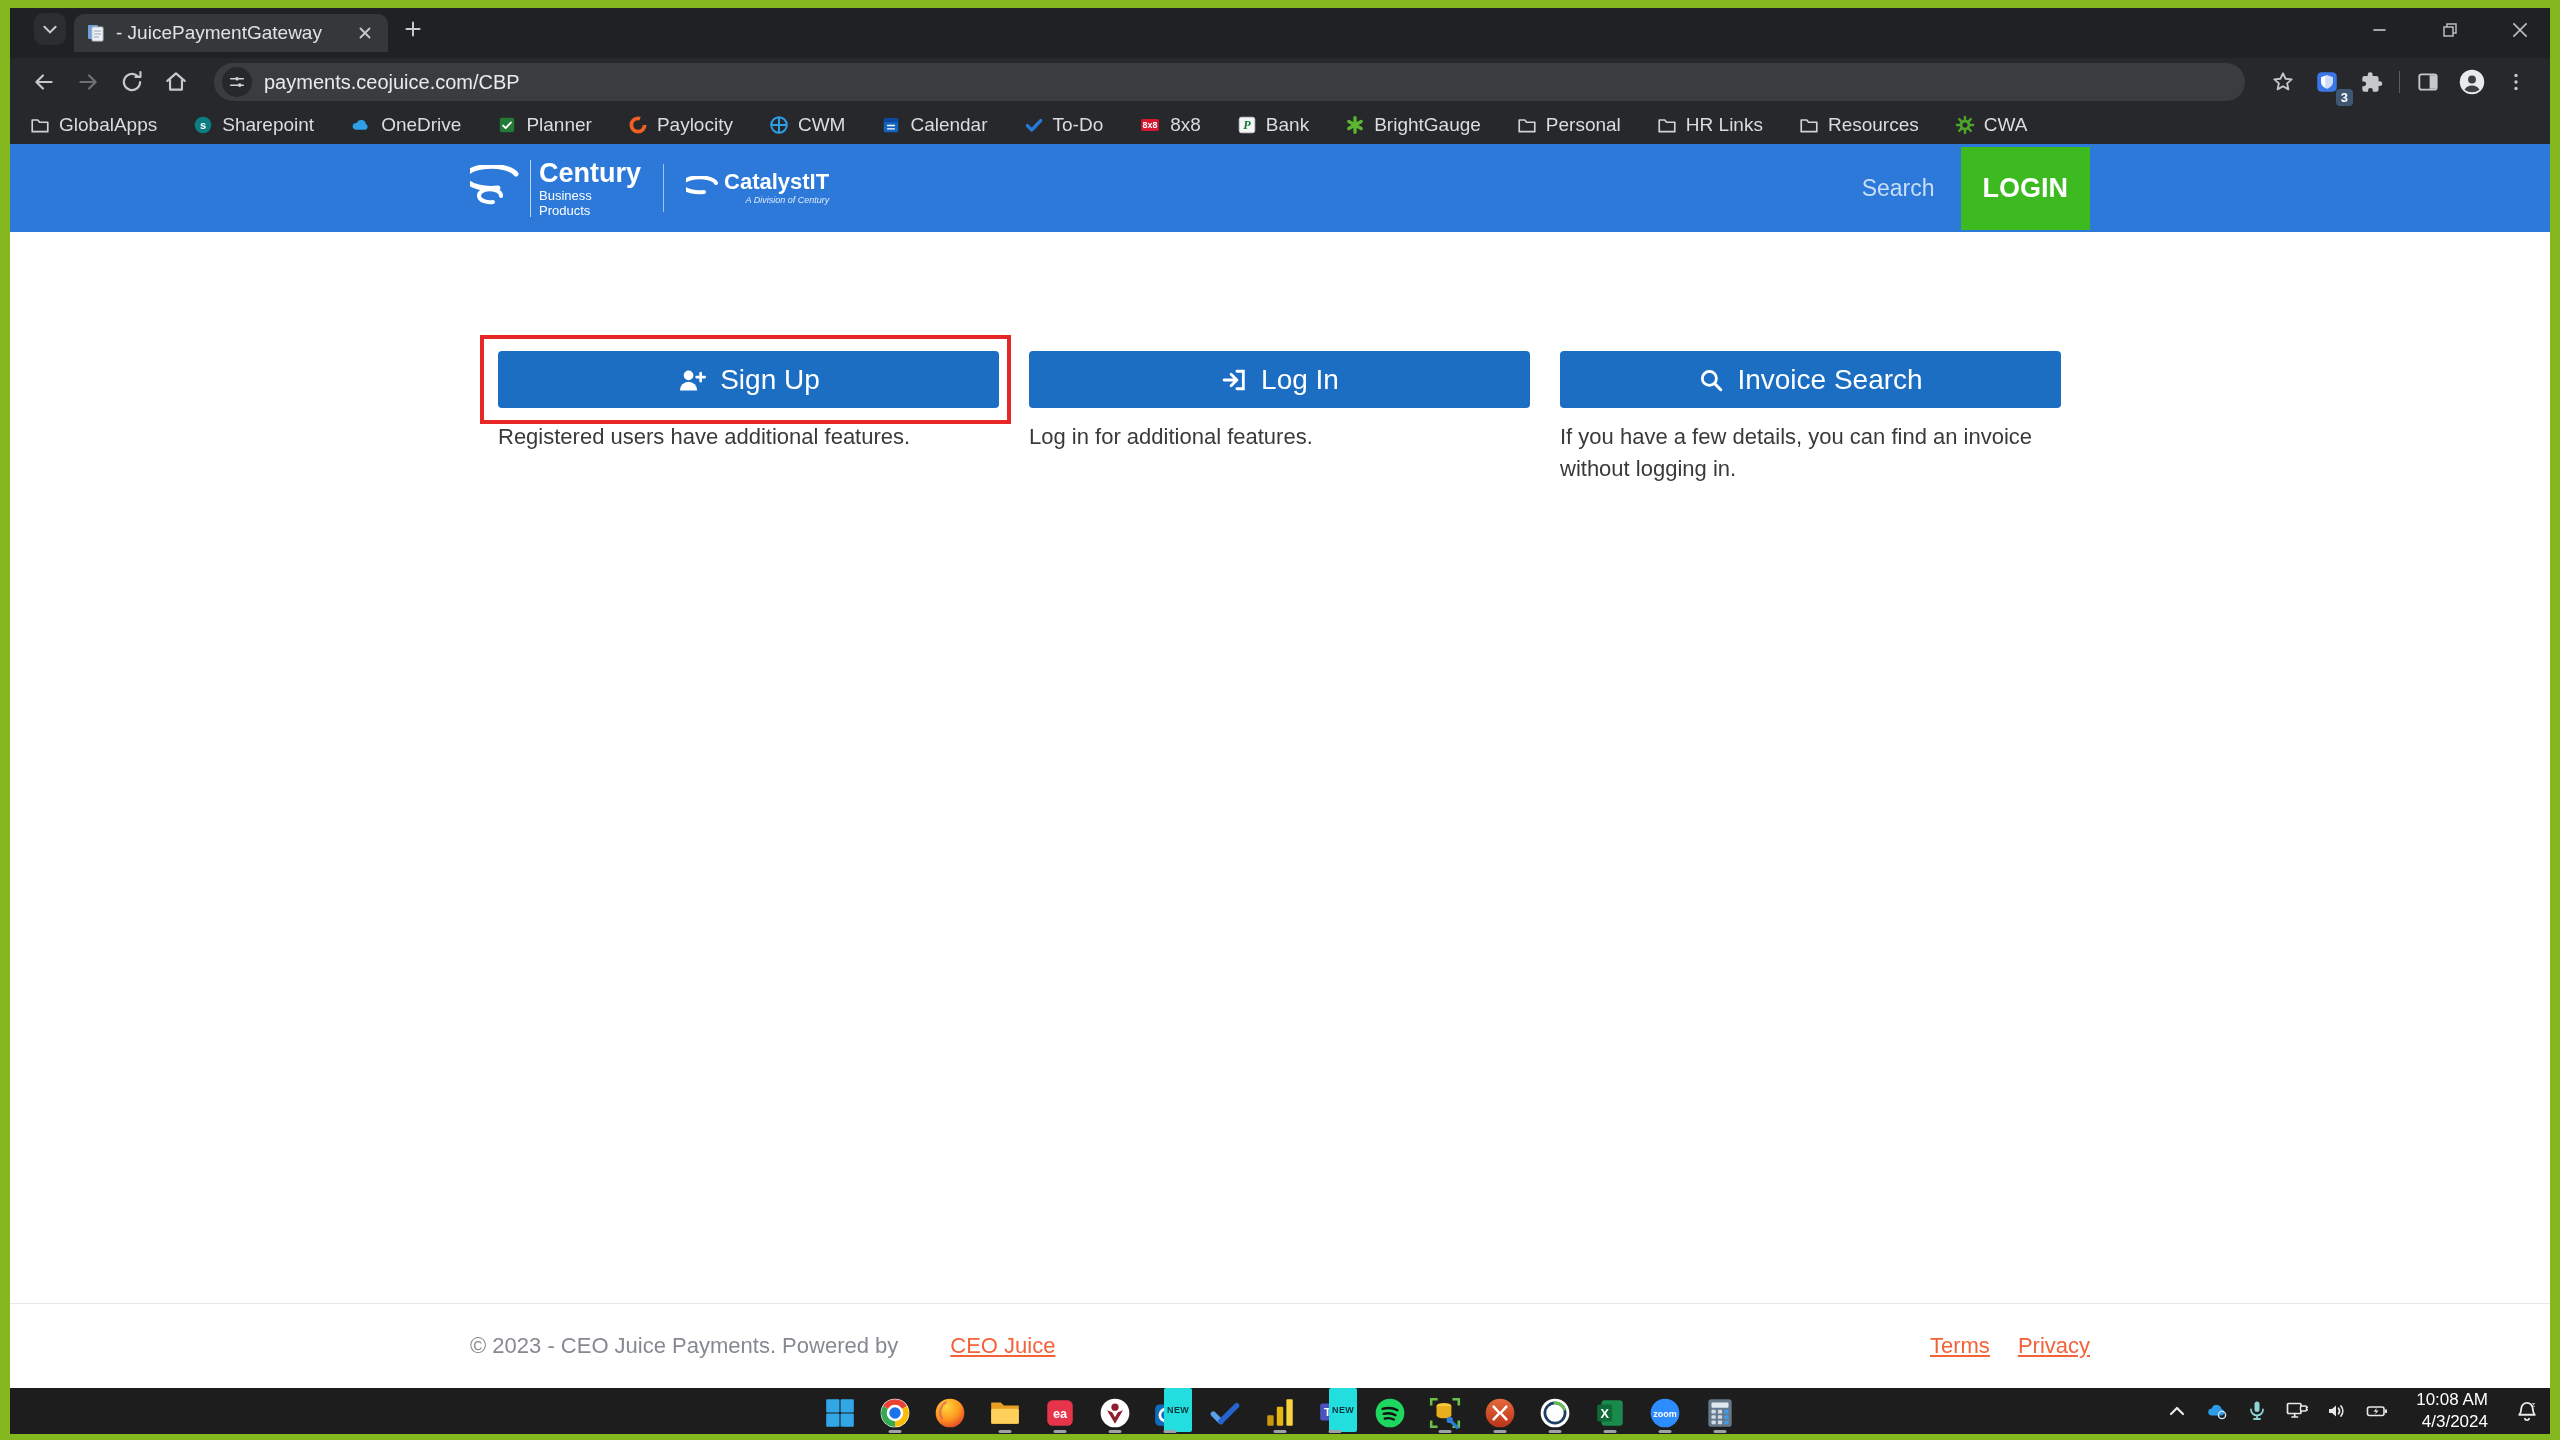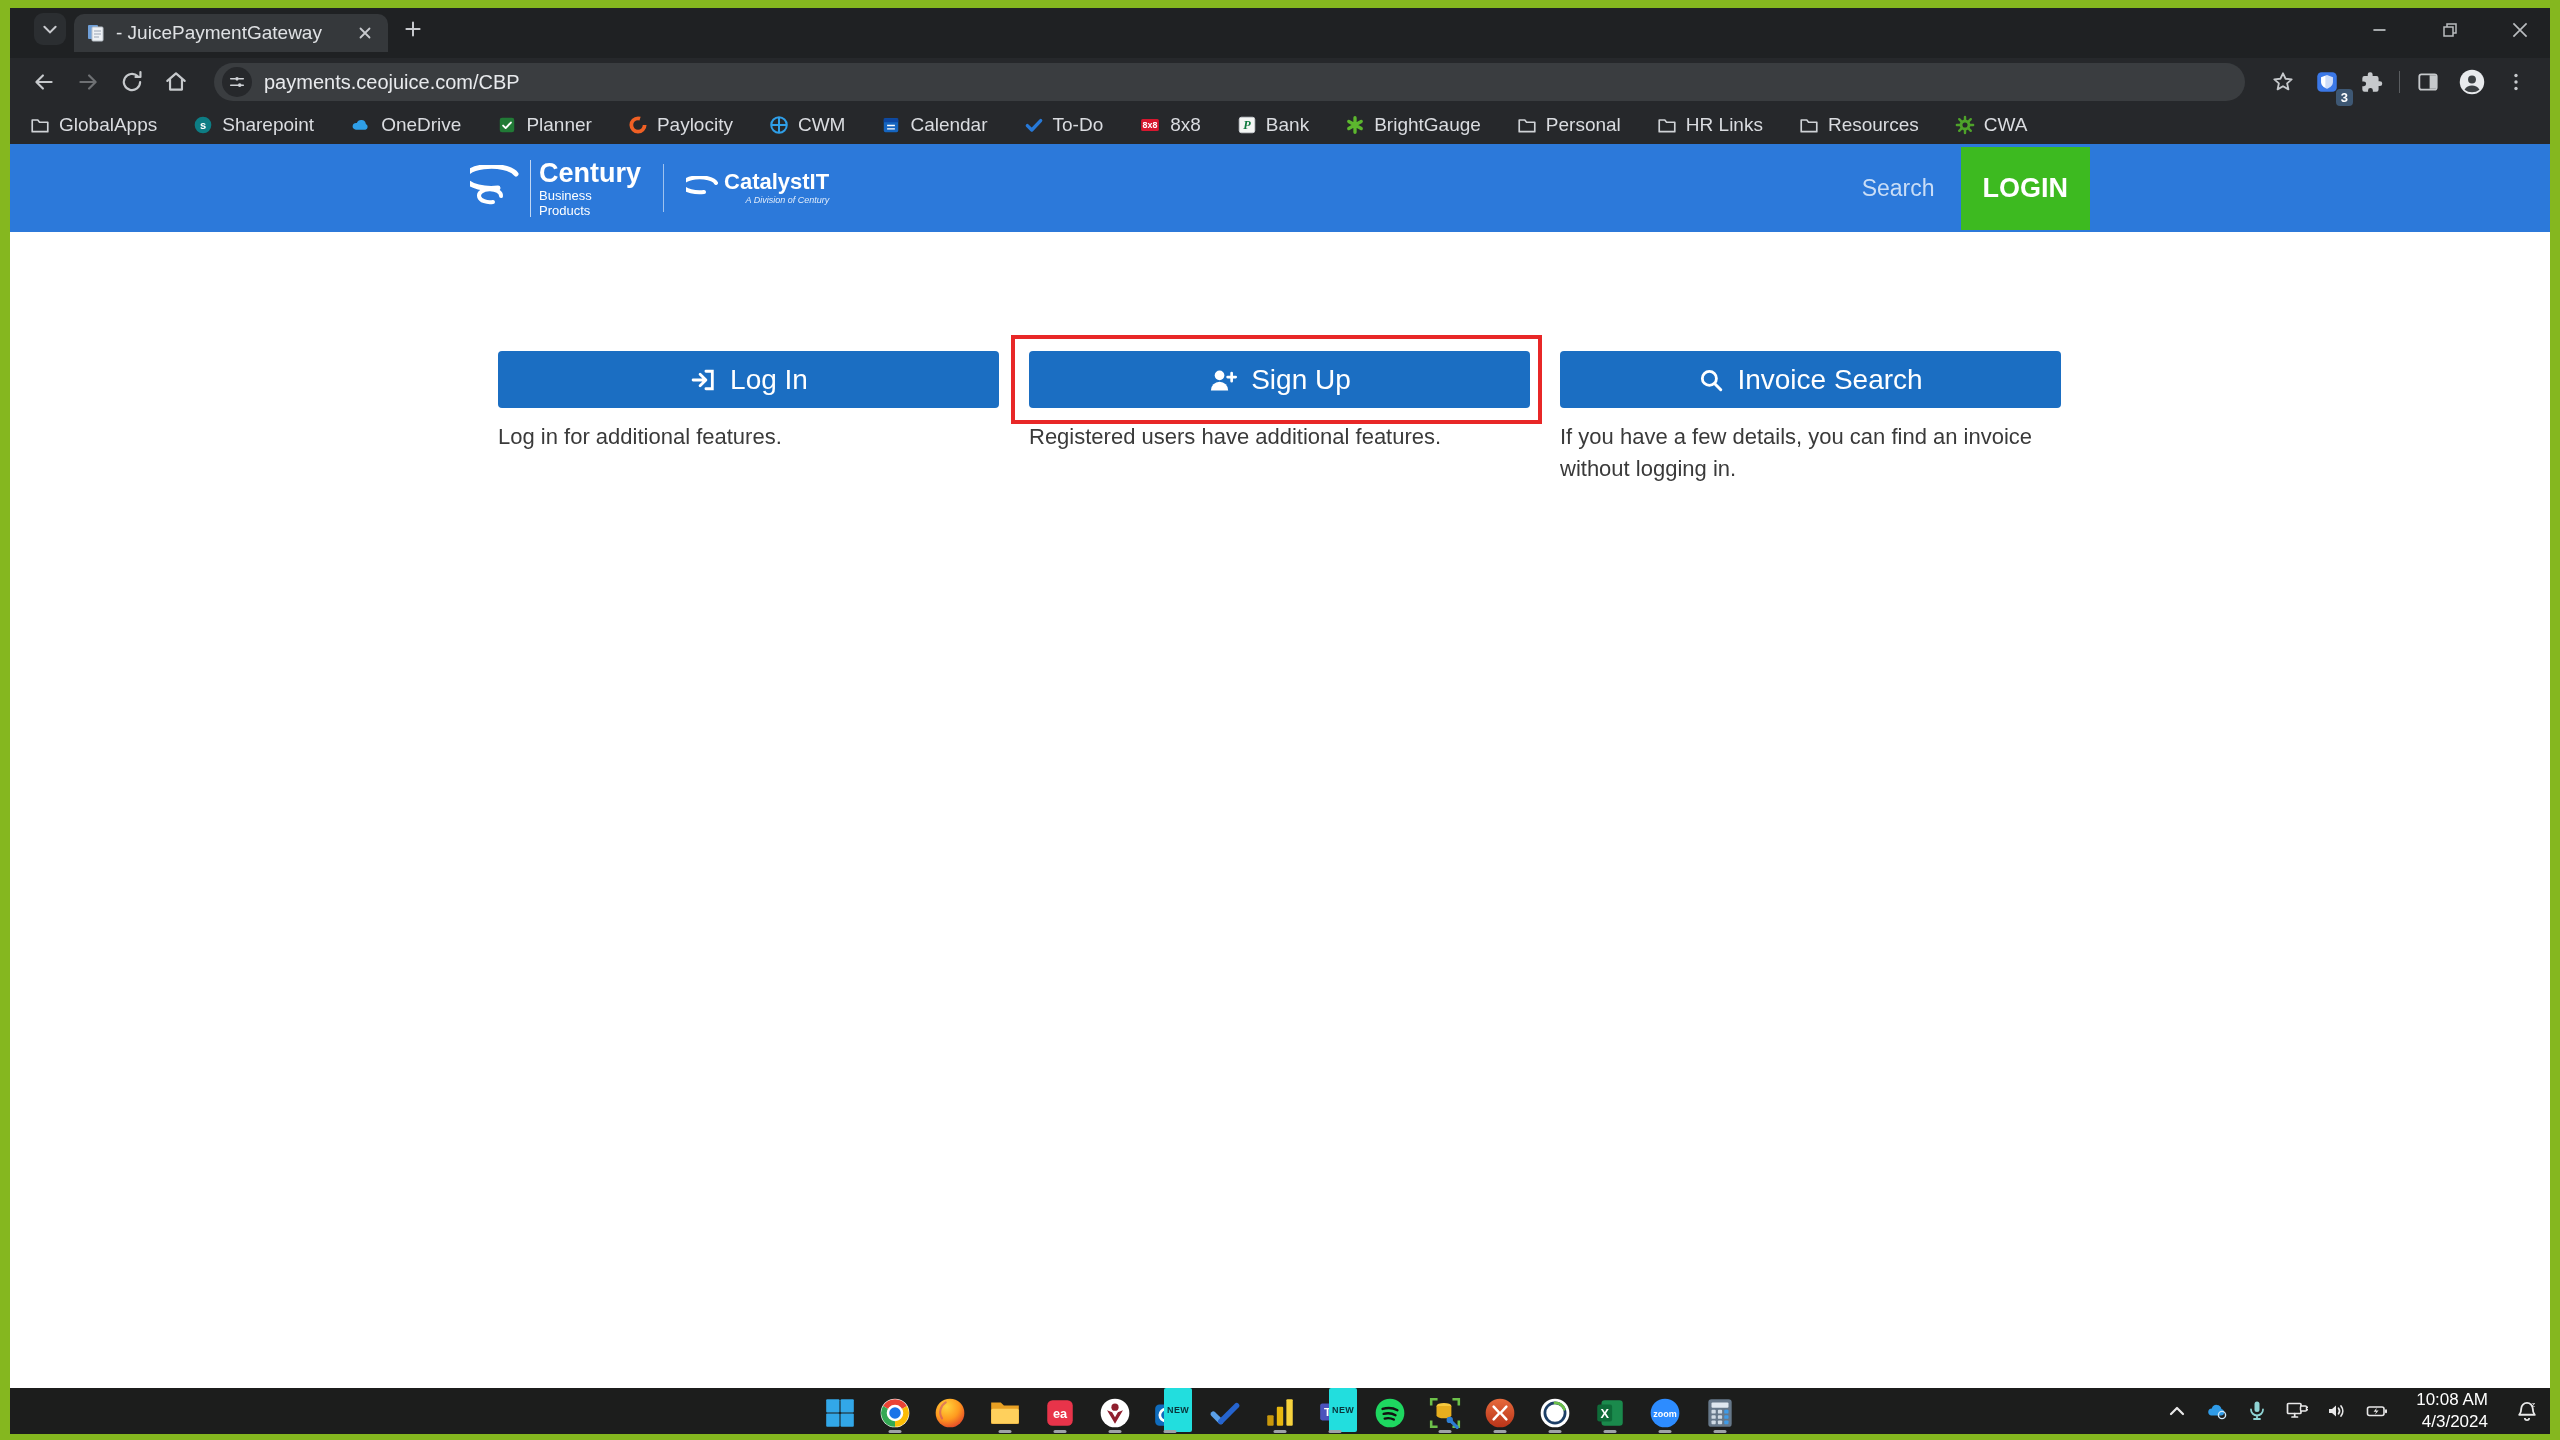--- a/index.html
+++ b/index.html
@@ -398,61 +398,71 @@
           <span class="search-link">Search</span>
           <button class="login-btn">LOGIN</button>
         </div>
       </div>
     </header>
 
     <main>
       <div class="container">
         <div class="cards" id="cards">
             <div class="card">
-              <div class="btn-primary">
-                <span class="ic">
-                  <svg width="28" height="28" viewBox="0 0 24 24">
-                    <path d="M3.5 12h10M9.5 7l5 5-5 5" stroke="#fff" stroke-width="2.4" fill="none" stroke-linecap="round" stroke-linejoin="round"></path>
-                    <path d="M14.5 4.5H20v15h-5.5" stroke="#fff" stroke-width="2.4" fill="none" stroke-linecap="round"></path>
-                  </svg>
-                </span>
-                <span>Log In</span>
-              </div>
-              <div class="caption">Log in for additional features.</div>
-            </div>
-            <div class="card">
               <div class="red-box"></div>
               <div class="btn-primary">
                 <span class="ic">
                   <svg width="30" height="28" viewBox="0 0 26 24">
                     <circle cx="10" cy="8" r="4.2" fill="#fff"></circle>
                     <path d="M2.5 21a7.5 7.5 0 0 1 15 0z" fill="#fff"></path>
                     <path d="M20.5 6v7M17 9.5h7" stroke="#fff" stroke-width="2.3" stroke-linecap="round"></path>
                   </svg>
                 </span>
                 <span>Sign Up</span>
               </div>
               <div class="caption">Registered users have additional features.</div>
             </div>
             <div class="card">
               <div class="btn-primary">
                 <span class="ic">
+                  <svg width="28" height="28" viewBox="0 0 24 24">
+                    <path d="M3.5 12h10M9.5 7l5 5-5 5" stroke="#fff" stroke-width="2.4" fill="none" stroke-linecap="round" stroke-linejoin="round"></path>
+                    <path d="M14.5 4.5H20v15h-5.5" stroke="#fff" stroke-width="2.4" fill="none" stroke-linecap="round"></path>
+                  </svg>
+                </span>
+                <span>Log In</span>
+              </div>
+              <div class="caption">Log in for additional features.</div>
+            </div>
+            <div class="card">
+              <div class="btn-primary">
+                <span class="ic">
                   <svg width="26" height="26" viewBox="0 0 24 24">
                     <circle cx="10.5" cy="10.5" r="6.5" fill="none" stroke="#fff" stroke-width="2.6"></circle>
                     <path d="M15.5 15.5L21 21" stroke="#fff" stroke-width="2.8" stroke-linecap="round"></path>
                   </svg>
                 </span>
                 <span>Invoice Search</span>
               </div>
               <div class="caption">If you have a few details, you can find an invoice without logging in.</div>
             </div>
           </div>
       </div>
     </main>
 
+    <footer class="site-footer">
+      <div class="container">
+        <span>© 2023 - CEO Juice Payments. Powered by</span>
+        <a class="orange" style="margin-left:7px;">CEO Juice</a>
+        <div class="footer-links">
+          <a class="orange">Terms</a>
+          <a class="orange">Privacy</a>
+        </div>
+      </div>
+    </footer>
   </div>
 
   <div class="taskbar">
     <div class="task-icons" id="task-icons">
         <div class="task-btn">
           <span class="ic">
             <svg width="34" height="34" viewBox="0 0 32 32">
               <g fill="#32a7e8">
                 <rect x="3" y="3" width="12.5" height="12.5" rx="1"></rect>
                 <rect x="16.5" y="3" width="12.5" height="12.5" rx="1"></rect>

